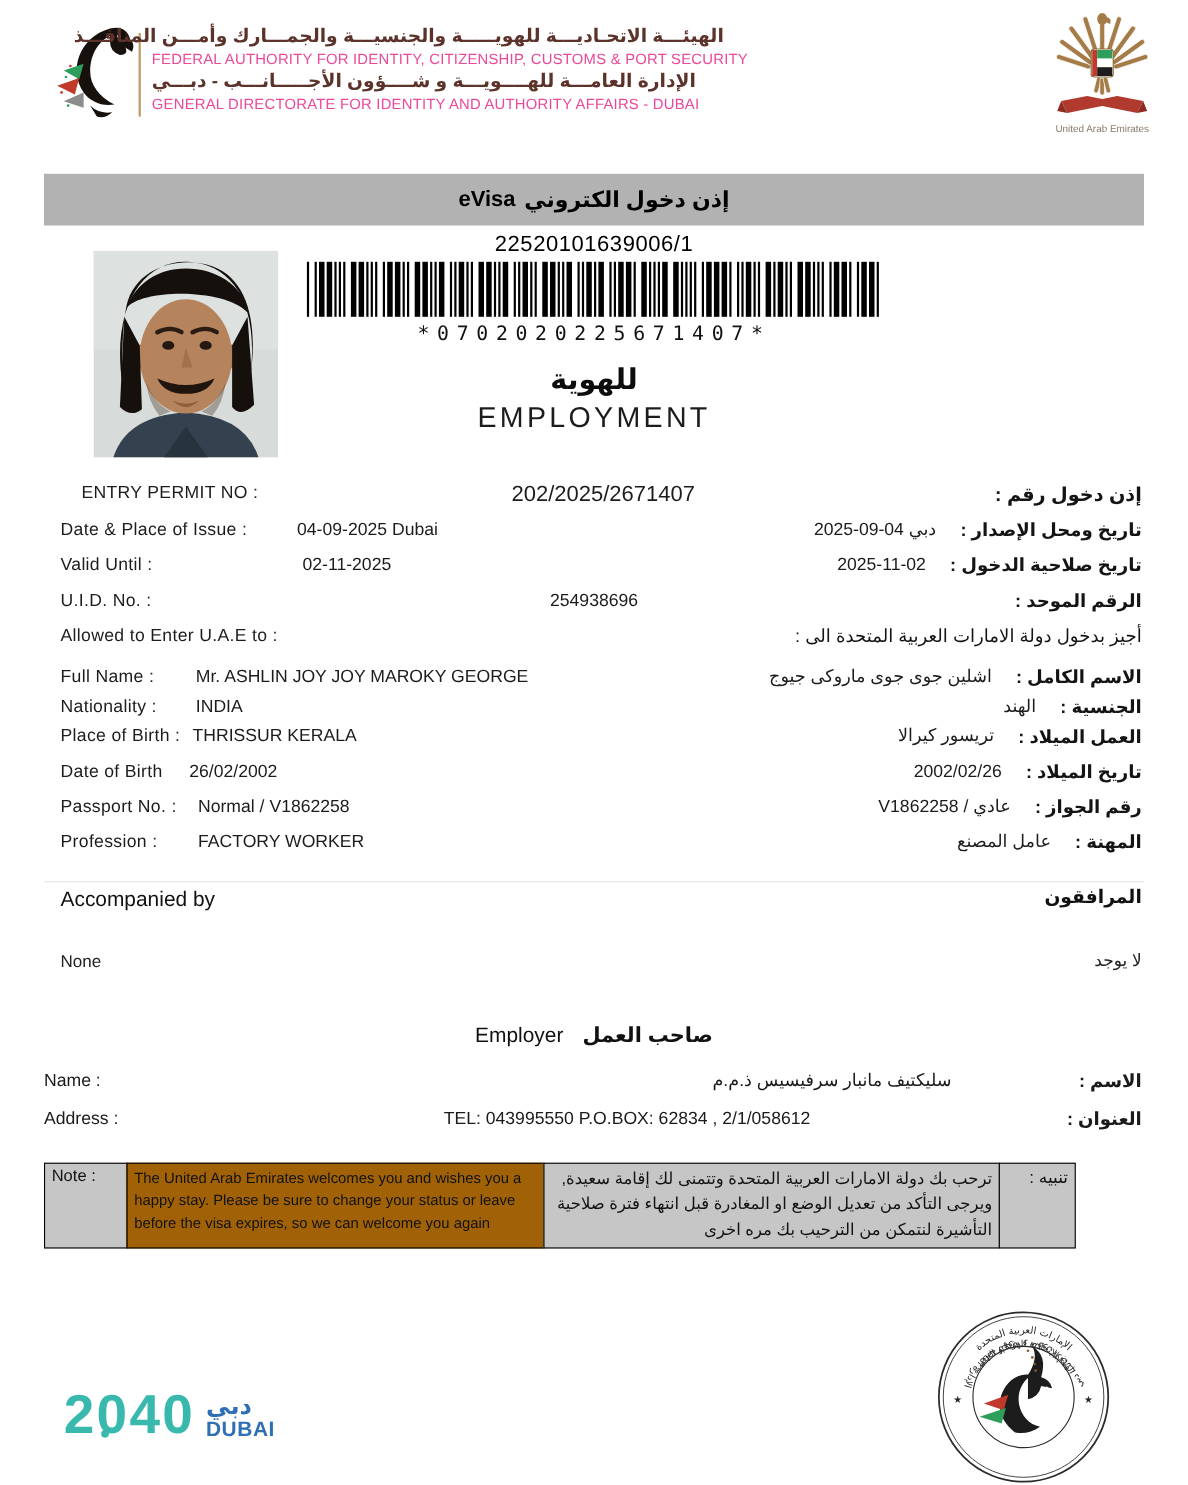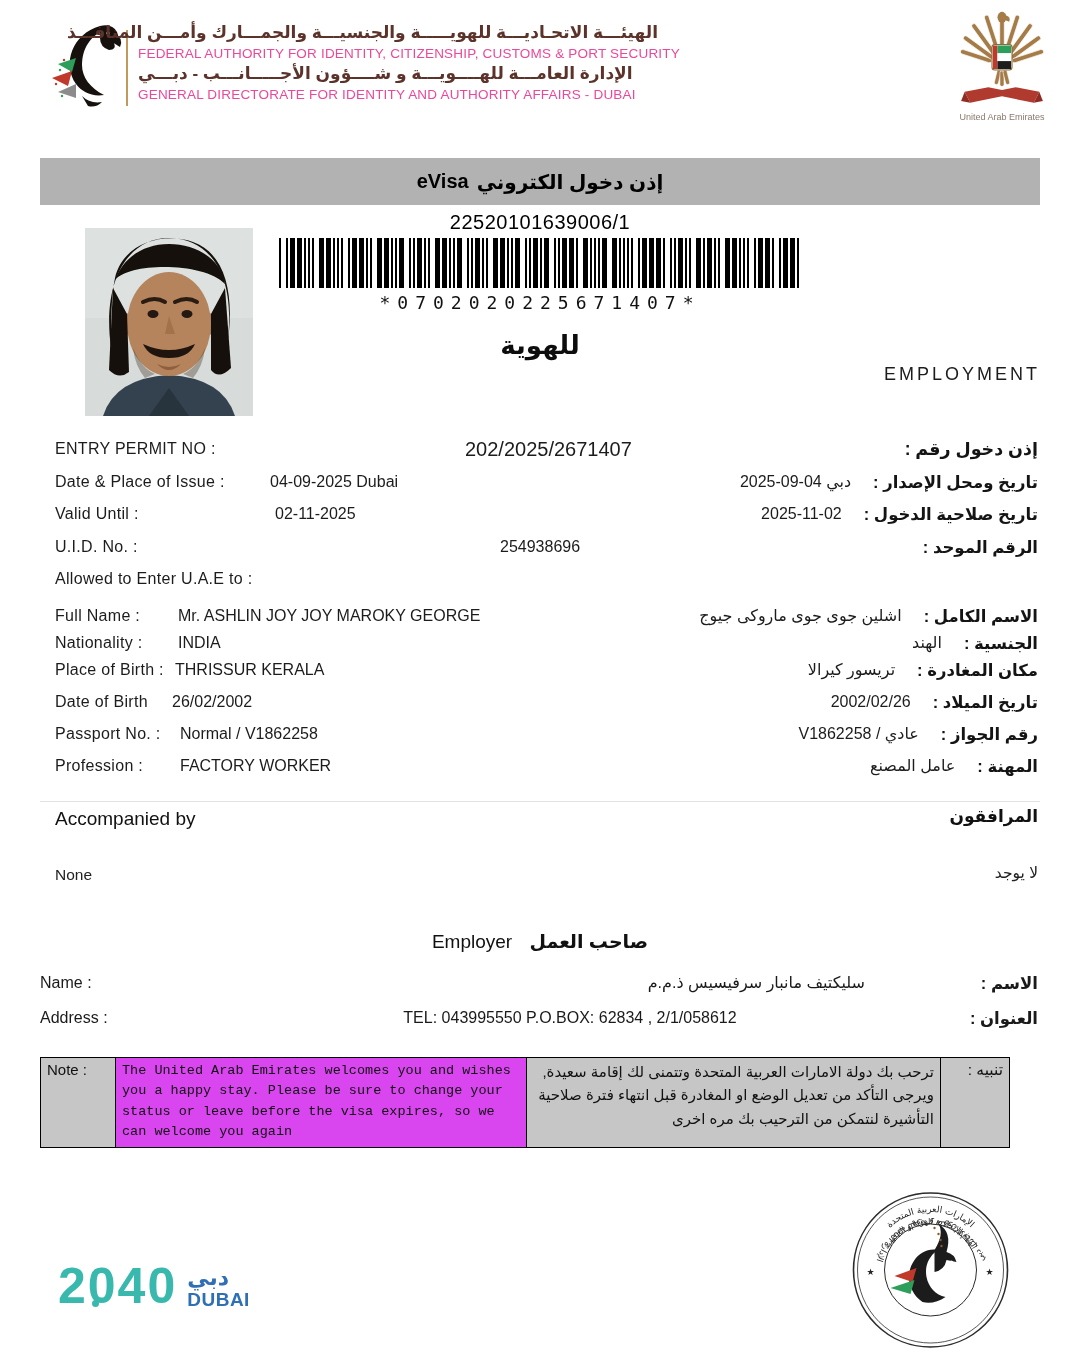--- a/index.html
+++ b/index.html
@@ -22,28 +22,28 @@
   .filenum{position:absolute;left:40px;top:211px;width:1000px;text-align:center;font-size:20px;letter-spacing:0.5px;color:#000000;}
 
   .barcode-wrap{position:absolute;left:40px;top:238px;width:1000px;text-align:center;}
   .bars{display:inline-block;height:50px;font-size:0;line-height:0;}
   .bars i{display:inline-block;height:100%;}
   .hri{margin-top:0px;font-size:18px;letter-spacing:7px;color:#111;font-family:"DejaVu Sans Mono","Liberation Mono",monospace;}
 
   .photo{position:absolute;left:85px;top:228px;width:168px;height:188px;}
 
   .type-ar{position:absolute;left:40px;top:330px;width:1000px;text-align:center;font-size:26px;font-weight:700;direction:rtl;color:#0d0d0d;}
-  .type-en{position:absolute;left:40px;top:364px;width:1000px;text-align:right;font-size:18px;font-weight:500;letter-spacing:3px;color:#1c1c1c;}
+  .type-en{position:absolute;left:40px;top:364px;width:1000px;text-align:center;font-size:26px;font-weight:500;letter-spacing:3px;color:#1c1c1c;}
 
   
   .frow{position:absolute;left:0;width:1080px;height:30px;line-height:30px;font-size:16px;}
   .frow .lab{position:absolute;left:55px;font-weight:500;color:#1c1c1c;letter-spacing:0.3px;white-space:nowrap;}
   .frow .val{position:absolute;color:#1c1c1c;white-space:nowrap;}
   .vbig{font-size:20px;}
-  .labcaps{letter-spacing:1px;}
+  .labcaps{letter-spacing:1px;margin-left:19px;}
   .arside{position:absolute;right:42px;top:0;height:30px;direction:rtl;display:flex;gap:22px;align-items:center;white-space:nowrap;}
   .arlab{font-weight:700;font-size:16.5px;color:#141414;}
   .arval{direction:ltr;unicode-bidi:isolate;font-size:16px;color:#1c1c1c;}
   .arbig .arlab{font-size:17.5px;}
 
   .divider{position:absolute;left:40px;top:801px;width:1000px;height:1px;background:#e3e3e3;}
 
   .acc-label{position:absolute;left:55px;top:808px;font-size:19px;color:#111;}
   .acc-label-ar{position:absolute;right:42px;top:806px;font-size:17px;font-weight:700;direction:rtl;color:#111;}
   .acc-none{position:absolute;left:55px;top:866px;font-size:15.5px;color:#222;}
@@ -58,21 +58,21 @@
   .emp-row .arlab2{position:absolute;right:42px;font-weight:700;direction:rtl;font-size:16.5px;white-space:nowrap;}
   .emp-row .arval2{position:absolute;right:215px;direction:rtl;font-size:16px;white-space:nowrap;}
   .addr-center{left:370px;width:400px;text-align:center;}
 
   
   .note-table{position:absolute;left:40px;top:1057px;width:1000px;display:flex;align-items:stretch;}
   .ncell{border:1px solid #000;box-sizing:border-box;}
   .ncell + .ncell{margin-left:-1px;}
   .ncell.gray{background:#c6c6c6;}
   .nlabel{width:76px;font-size:15px;padding:3px 4px 0 6px;color:#111;}
-  .ntext-en{width:412px;background:#d946ef;font-size:13.5px;line-height:1.5;padding:3px 6px 5px 6px;color:#111;font-family:Liberation Mono, monospace;}
+  .ntext-en{width:380px;background:#a16207;font-size:13.5px;line-height:1.5;padding:3px 6px 5px 6px;color:#111;}
   .ntext-ar{width:415px;font-size:15px;line-height:1.55;padding:2px 6px 4px 6px;direction:rtl;text-align:right;color:#111;}
   .nlabel-ar{width:70px;font-size:15.5px;font-weight:500;padding:3px 6px 0 4px;direction:rtl;text-align:right;color:#111;}
 
   
   .d2040{position:absolute;left:58px;top:1258px;display:flex;align-items:flex-end;gap:10px;}
   .d2040 .num{position:relative;font-size:50px;line-height:56px;font-weight:800;color:#39b9ae;letter-spacing:2px;}
   .d2040 .dot{position:absolute;left:34px;bottom:7px;width:7px;height:7px;border-radius:50%;background:#39b9ae;}
   .d2040 .col{display:flex;flex-direction:column;align-items:flex-start;padding-bottom:4px;}
   .d2040 .ar{font-size:22px;font-weight:700;color:#2f6fb4;direction:rtl;line-height:24px;}
   .d2040 .en{font-size:19px;font-weight:800;color:#2f6fb4;letter-spacing:0.5px;line-height:20px;}
@@ -198,20 +198,23 @@
   </div>
   <div class="frow" style="top:532px">
     <span class="lab">U.I.D. No. :</span>
     <span class="val" style="left:500px">254938696</span>
     <span class="arside">
         <span class="arlab">الرقم الموحد :</span>
       </span>
   </div>
   <div class="frow" style="top:564px">
     <span class="lab">Allowed to Enter U.A.E to :</span>
+    <span class="arside">
+        <span class="arlab" style="font-weight:500">أجيز بدخول دولة الامارات العربية المتحدة الى :</span>
+      </span>
   </div>
   <div class="frow" style="top:601px">
     <span class="lab">Full Name :</span>
     <span class="val" style="left:178px">Mr. ASHLIN JOY JOY MAROKY GEORGE</span>
     <span class="arside">
         <span class="arlab">الاسم الكامل :</span>
         <span class="arval">اشلين جوى جوى ماروكى جيوج</span>
       </span>
   </div>
   <div class="frow" style="top:628px">
@@ -219,21 +222,21 @@
     <span class="val" style="left:178px">INDIA</span>
     <span class="arside">
         <span class="arlab">الجنسية :</span>
         <span class="arval">الهند</span>
       </span>
   </div>
   <div class="frow" style="top:655px">
     <span class="lab">Place of Birth :</span>
     <span class="val" style="left:175px">THRISSUR KERALA</span>
     <span class="arside">
-        <span class="arlab">مكان المغادرة :</span>
+        <span class="arlab">العمل الميلاد :</span>
         <span class="arval">تريسور كيرالا</span>
       </span>
   </div>
   <div class="frow" style="top:687px">
     <span class="lab">Date of Birth</span>
     <span class="val" style="left:172px">26/02/2002</span>
     <span class="arside">
         <span class="arlab">تاريخ الميلاد :</span>
         <span class="arval">2002/02/26</span>
       </span>

